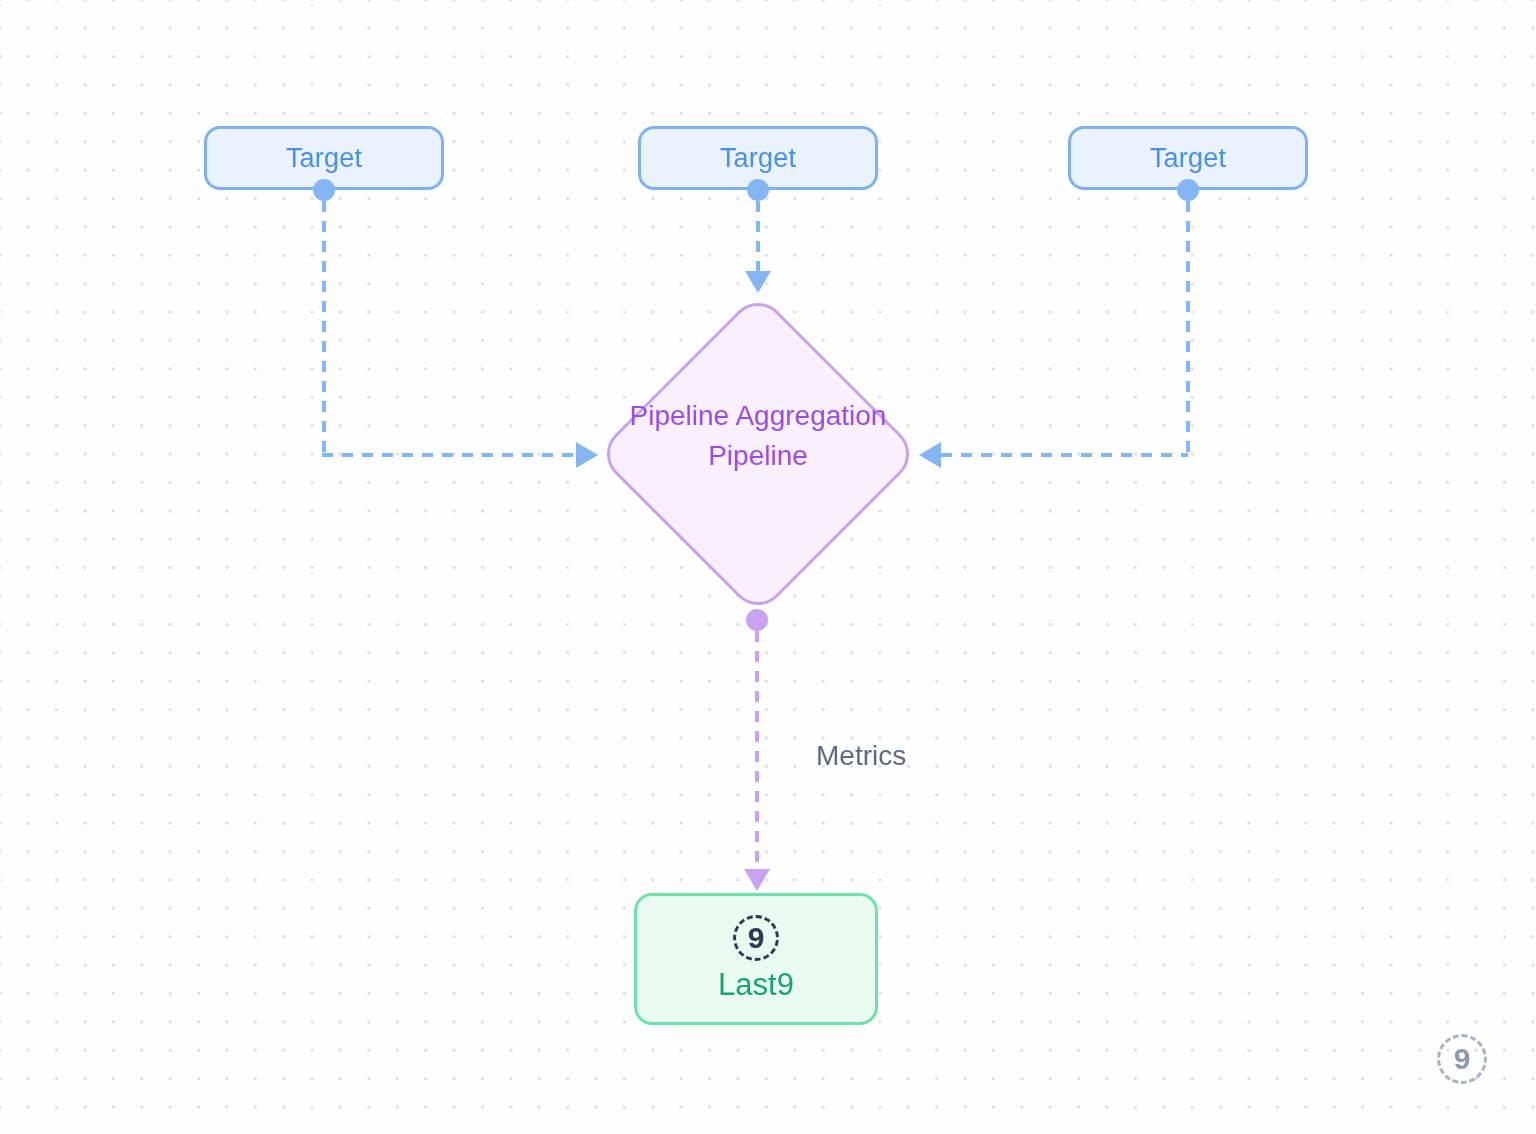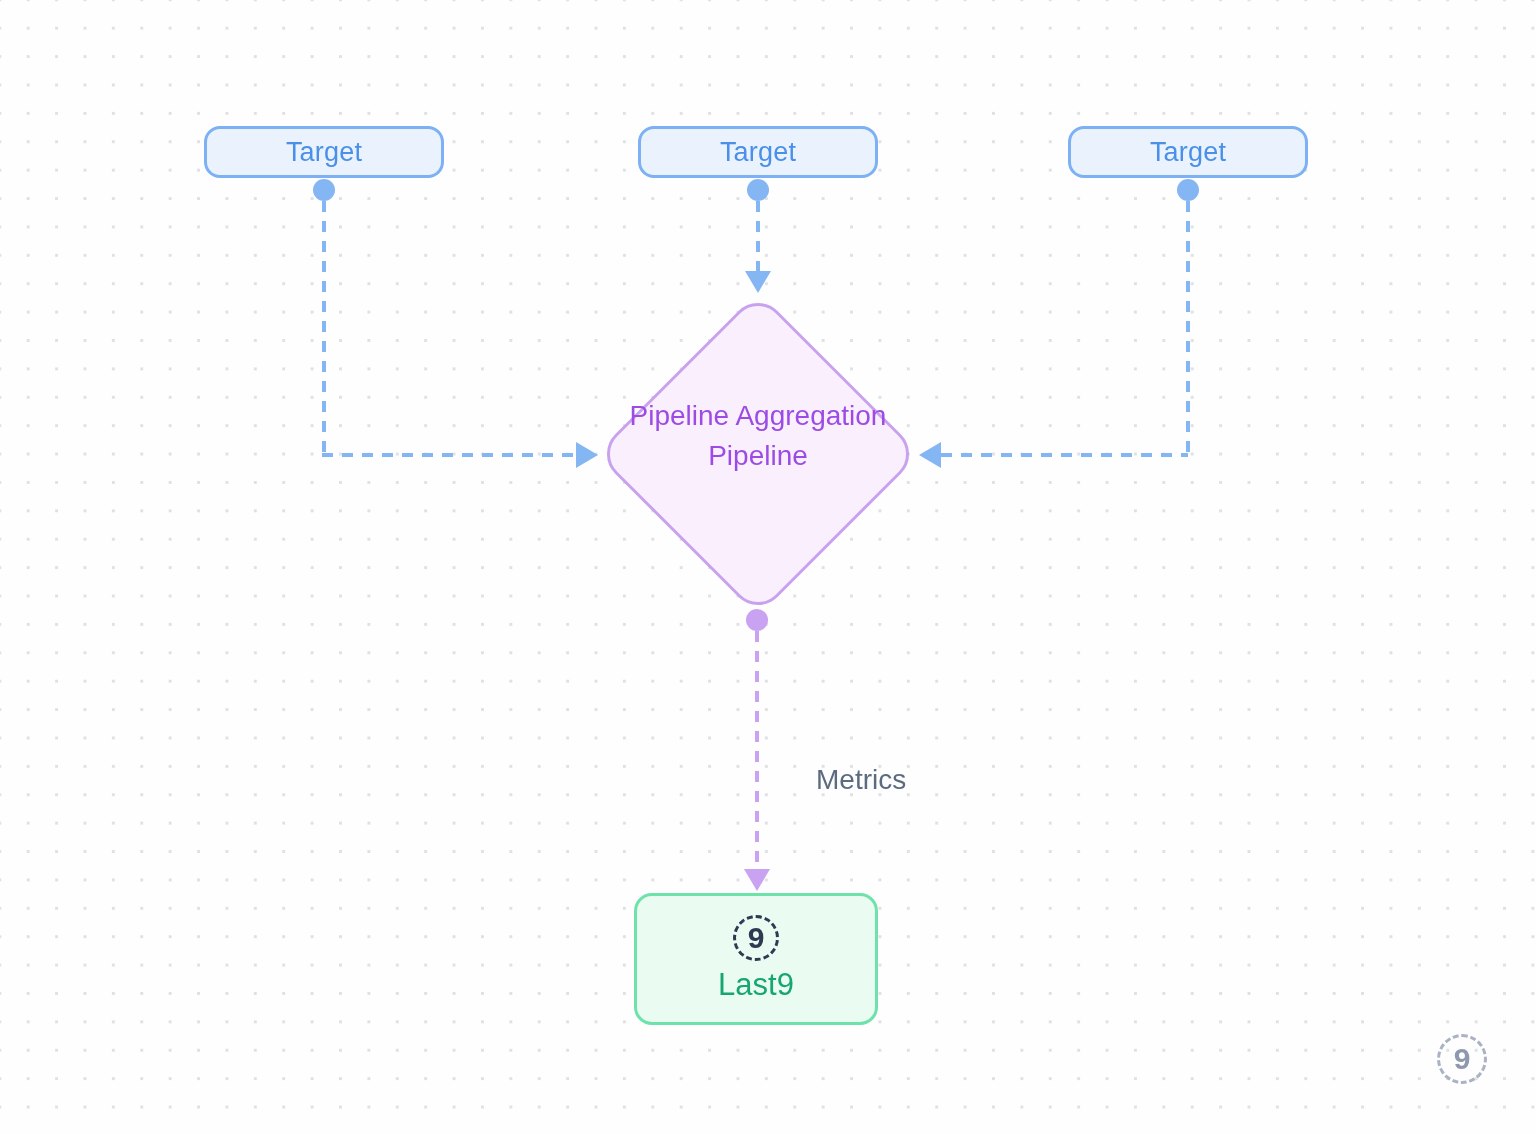--- a/index.html
+++ b/index.html
@@ -16,21 +16,21 @@
     background-color: #fefefe;
     background-image: radial-gradient(circle, var(--grid-dot, #e0e1e4) 1.6px, transparent 1.9px);
     background-size: 28.4px 28.4px;
     background-position: 14px 14px;
   }
 
   
   .target-node {
     position: absolute;
     width: 240px;
-    height: 52px;
+    height: 64px;
     box-sizing: border-box;
     background: var(--blue-fill, #e9f2fd);
     border: 3px solid var(--blue-border, #7db1f3);
     border-radius: 16px;
     display: flex;
     align-items: center;
     justify-content: center;
     color: var(--blue-text, #4a90e9);
     font-size: 27px;
     font-weight: 500;
@@ -163,21 +163,21 @@
 
   <div class="dash-v blue" style="left:756px; top:201px; height:70px;"></div>
   <div class="arrow down-blue" style="left:745px; top:271px;"></div>
 
   <div class="dash-v blue" style="left:1186px; top:201px; height:252px;"></div>
   <div class="dash-h blue" style="left:941px; top:453px; width:247px;"></div>
   <div class="arrow left" style="left:919px; top:442px;"></div>
 
   <div class="dash-v purple" style="left:755px; top:631px; height:238px;"></div>
   <div class="arrow down-purple" style="left:744px; top:869px;"></div>
-  <div class="edge-label" style="left:816px; top:764px;">Metrics</div>
+  <div class="edge-label" style="left:816px; top:740px;">Metrics</div>
 
   <div class="target-node" style="left:204px; top:126px;">
     <span>Target</span>
   </div>
   <div class="port-dot blue" style="left:313px; top:179px;"></div>
 
   <div class="target-node" style="left:638px; top:126px;">
     <span>Target</span>
   </div>
   <div class="port-dot blue" style="left:747px; top:179px;"></div>

